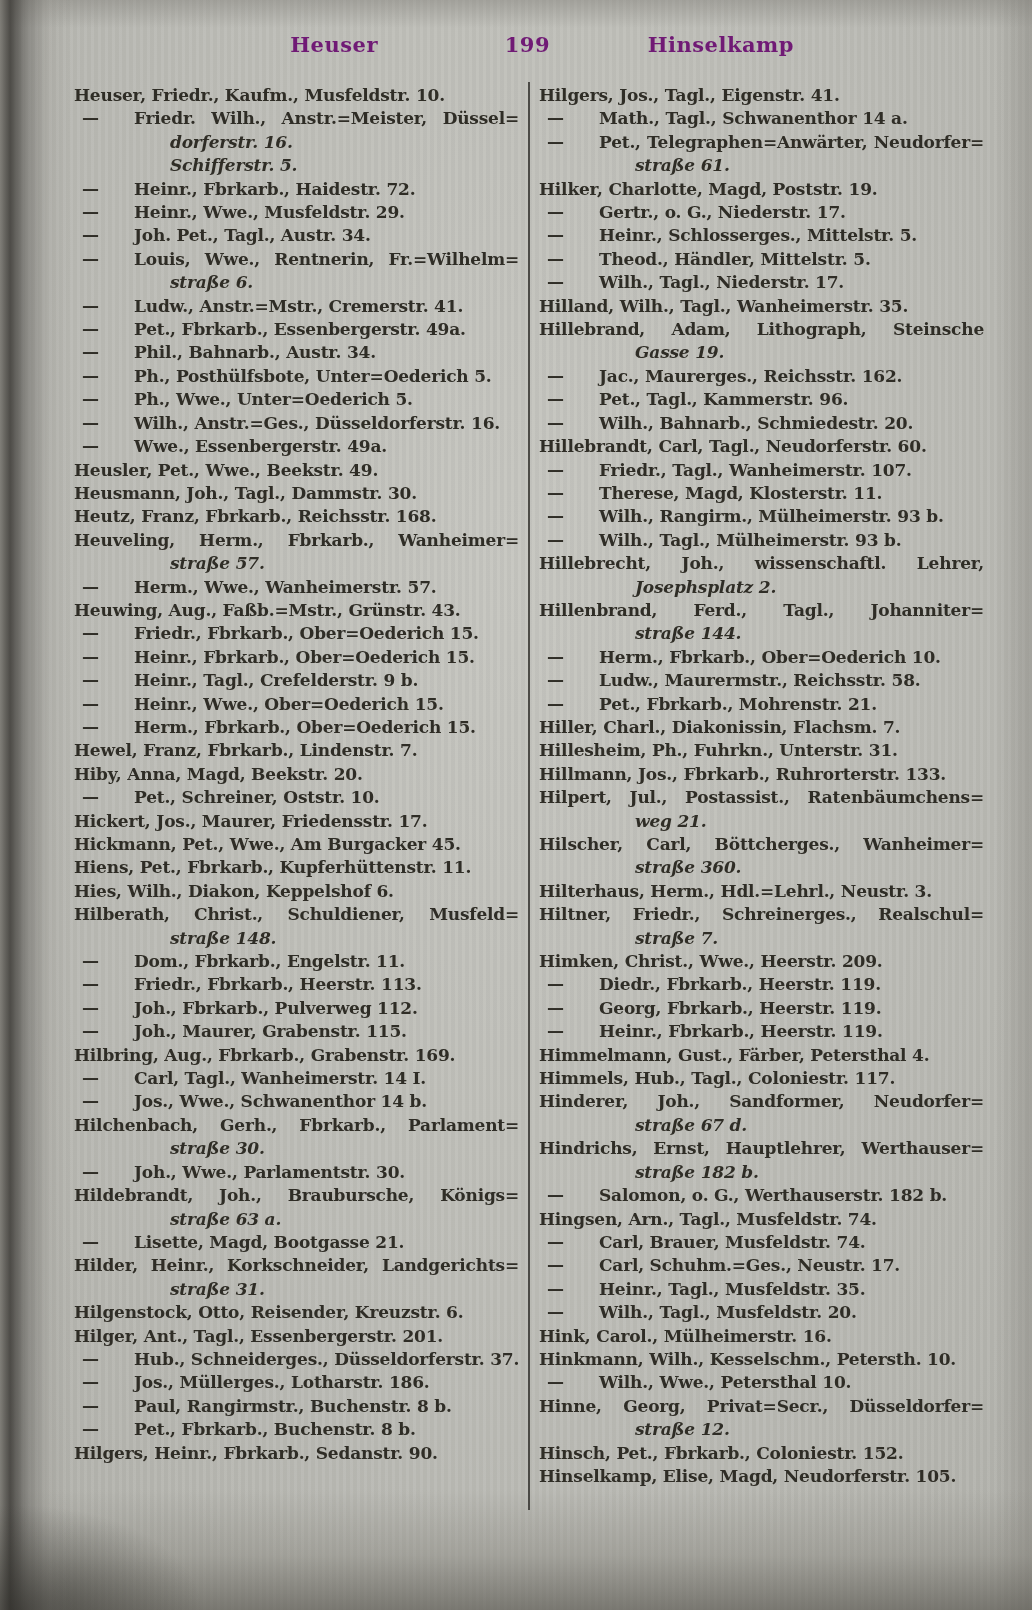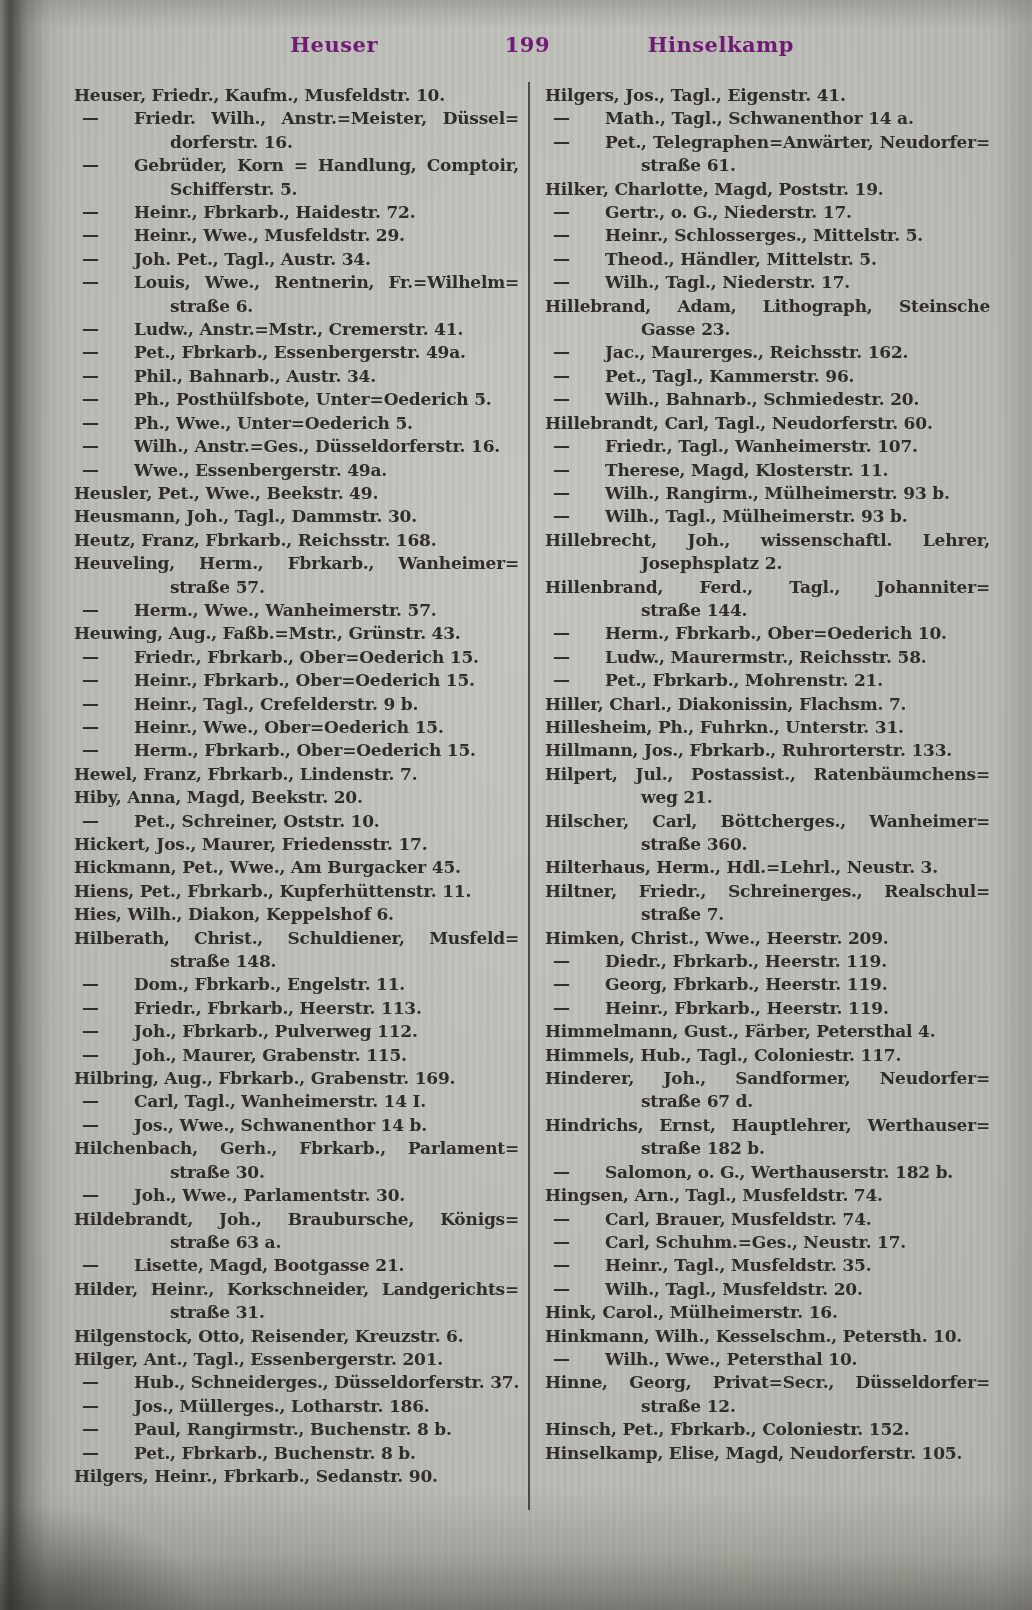--- a/index.html
+++ b/index.html
@@ -21,32 +21,32 @@
   }
   .hdr-word{
     position:absolute;top:32px;
     font-size:21px;font-weight:bold;color:#701a75;
     text-align:right;letter-spacing:.5px;
   }
   .hdr-left{left:228px;width:150px;}
   .hdr-center{left:470px;width:80px;font-weight:bold;}
   .hdr-right{left:624px;width:170px;}
   .columns{
-    position:absolute;top:84px;left:74px;display:flex;gap:26px;
+    position:absolute;top:84px;left:74px;display:flex;gap:20px;
   }
   .col{width:445px;color:#2f2d26;font-size:17px;font-weight:bold;
     line-height:23.4px;letter-spacing:-0.2px;}
   .divider{
     position:absolute;left:528px;top:82px;height:1428px;width:2px;
     background:rgba(48,46,42,.8);
   }
   .entry{margin:0;}
   .l1{display:block;white-space:nowrap;}
   .has-wrap .l1{white-space:normal;text-align:justify;text-align-last:justify;}
-  .wrap{display:block;padding-left:96px;}
+  .wrap{display:block;padding-left:96px;font-style:italic;}
   .dash{display:inline-block;width:60px;padding-left:8px;box-sizing:border-box;}
 </style>
 </head>
 <body>
 
 <div class="scan"></div>
 
 <div>
   <span class="hdr-word hdr-left">Heuser</span>
   <span class="hdr-word hdr-center">199</span>
@@ -58,21 +58,20 @@
 <div class="columns">
   <div class="col" id="col-left">
       <div class="entry">
         <span class="l1">Heuser, Friedr., Kaufm., Musfeldstr. 10.</span>
       </div>
       <div class="entry has-wrap">
         <span class="l1"><span class="dash">—</span>Friedr. Wilh., Anstr.=Meister, Düssel=</span>
         <div class="wrap">dorferstr. 16.</div>
       </div>
       <div class="entry has-wrap">
-        <span class="l1"><span class="dash">—</span>Gebrüder, Korn = Handlung, Comptoir,</span>
         <div class="wrap">Schifferstr. 5.</div>
       </div>
       <div class="entry">
         <span class="l1"><span class="dash">—</span>Heinr., Fbrkarb., Haidestr. 72.</span>
       </div>
       <div class="entry">
         <span class="l1"><span class="dash">—</span>Heinr., Wwe., Musfeldstr. 29.</span>
       </div>
       <div class="entry">
         <span class="l1"><span class="dash">—</span>Joh. Pet., Tagl., Austr. 34.</span>
@@ -241,23 +240,26 @@
       </div>
       <div class="entry">
         <span class="l1"><span class="dash">—</span>Heinr., Schlosserges., Mittelstr. 5.</span>
       </div>
       <div class="entry">
         <span class="l1"><span class="dash">—</span>Theod., Händler, Mittelstr. 5.</span>
       </div>
       <div class="entry">
         <span class="l1"><span class="dash">—</span>Wilh., Tagl., Niederstr. 17.</span>
       </div>
+      <div class="entry">
+        <span class="l1">Hilland, Wilh., Tagl., Wanheimerstr. 35.</span>
+      </div>
       <div class="entry has-wrap">
         <span class="l1">Hillebrand, Adam, Lithograph, Steinsche</span>
-        <div class="wrap">Gasse 23.</div>
+        <div class="wrap">Gasse 19.</div>
       </div>
       <div class="entry">
         <span class="l1"><span class="dash">—</span>Jac., Maurerges., Reichsstr. 162.</span>
       </div>
       <div class="entry">
         <span class="l1"><span class="dash">—</span>Pet., Tagl., Kammerstr. 96.</span>
       </div>
       <div class="entry">
         <span class="l1"><span class="dash">—</span>Wilh., Bahnarb., Schmiedestr. 20.</span>
       </div>

